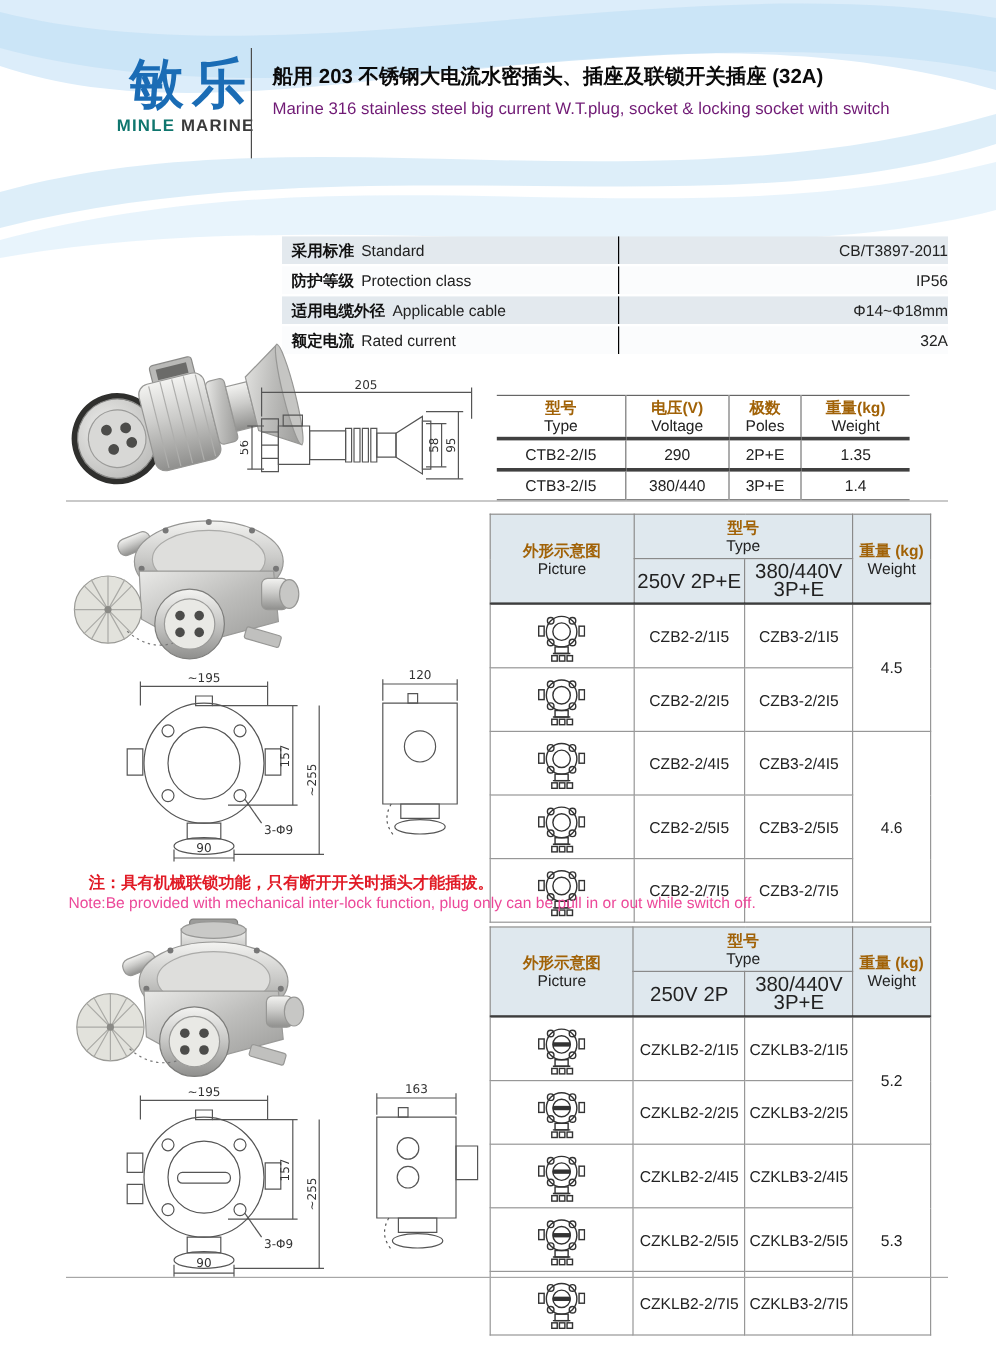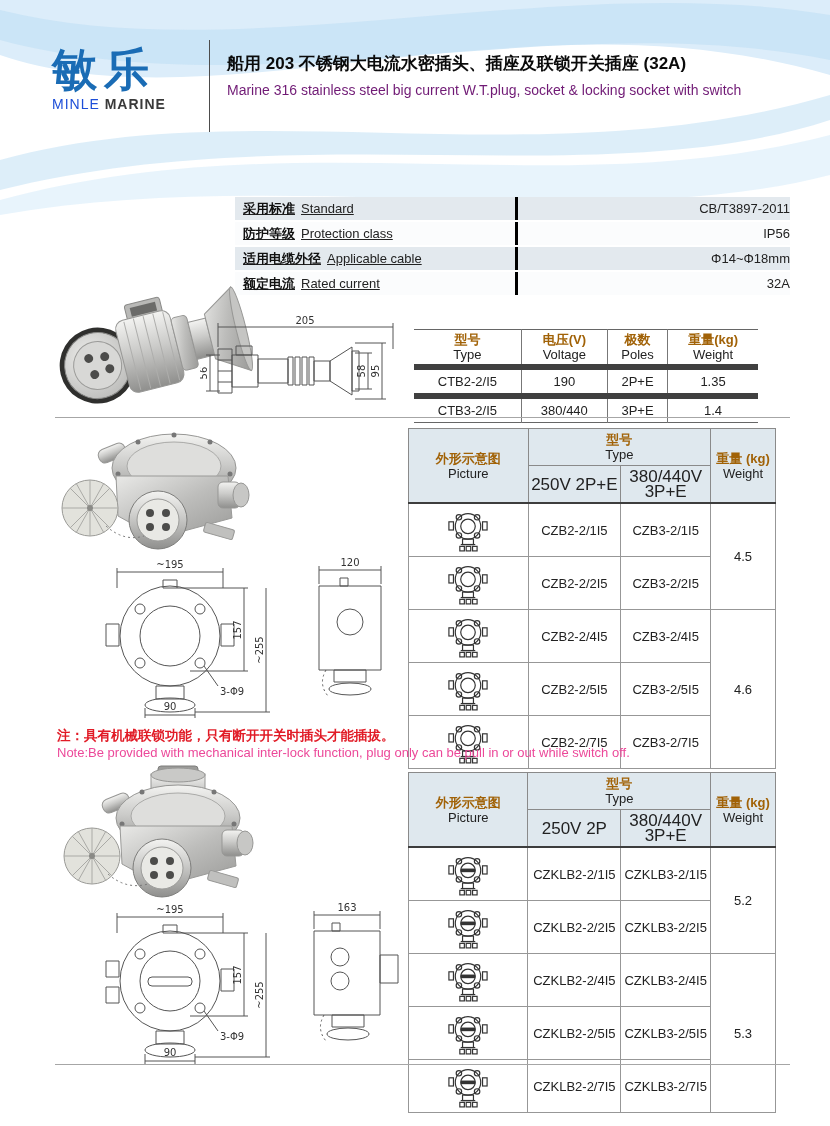--- a/index.html
+++ b/index.html
@@ -1,57 +1,57 @@
 <!DOCTYPE html>
 <html><head>
 <meta charset="utf-8">
 <style>
   html,body{margin:0;padding:0;background:#fff;}
   .page{position:relative;width:830px;height:1126px;background:#ffffff;overflow:hidden;
         font-family:"Liberation Sans","DejaVu Sans",sans-serif;color:#222;}
   .abs{position:absolute;}
   
   .waves{position:absolute;top:0;left:0;}
-  .logo{position:absolute;left:52px;top:46px;width:160px;text-align:left;}
+  .logo{position:absolute;left:52px;top:46px;width:160px;text-align:right;}
   .logo-cn{font-size:45px;font-weight:bold;color:#1a6cb5;letter-spacing:7px;line-height:48px;}
   .logo-en{margin-top:2px;font-size:14px;letter-spacing:1px;}
-  .logo-en .b{color:#1d4ed8;font-weight:normal;}
+  .logo-en .b{color:#0f766e;font-weight:bold;}
   .logo-en .g{color:#3a3a3a;font-weight:bold;}
   .vdiv{position:absolute;left:209px;top:40px;width:1px;height:92px;background:#4c4c4c;}
   .title-cn{position:absolute;left:227px;top:52px;width:580px;font-size:17px;font-weight:bold;color:#0a0a0a;}
   .title-en{position:absolute;left:227px;top:82px;width:590px;font-size:14px;color:#701a75;}
   
   .spec{position:absolute;left:235px;top:197px;width:555px;}
   .spec-row{display:flex;align-items:center;height:23px;margin-bottom:2px;font-size:13px;}
   .spec-row:nth-child(odd){background:#e3e9ee;}
   .spec-row:nth-child(even){background:#fbfcfd;}
-  .spec-label{width:272px;padding-left:8px;border-right:3px solid #000000;height:100%;display:flex;align-items:center;gap:6px;text-decoration:underline;}
+  .spec-label{width:272px;padding-left:8px;border-right:1px solid #000000;height:100%;display:flex;align-items:center;gap:6px;}
   .spec-label .cn{font-weight:bold;color:#111;}
   .spec-value{flex:1;text-align:right;}
   
   .ctb{position:absolute;left:414px;top:329px;}
   .ctb table{border-collapse:collapse;width:344px;font-size:13px;text-align:center;
              border-top:1px solid #666;border-bottom:1px solid #666;}
   .ctb th{border-bottom:1px solid #666;font-weight:normal;padding:2px 0;line-height:15px;}
   .ctb td{padding:0;height:23px;}
-  .ctb tr+tr td{border-top:6px solid #404040;}
+  .ctb tr+tr td{border-top:3px solid #404040;}
   .ctb th:not(:last-child),.ctb td:not(:last-child){border-right:1px solid #777;}
   .cn{font-weight:bold;color:#a16207;}
   
   .hdiv{position:absolute;left:55px;width:735px;height:1px;background:#a6a6a6;}
   
   .ptable{border-collapse:collapse;width:368px;font-size:13px;text-align:center;background:#fff;}
   .ptable th{background:#dfe8ee;font-weight:normal;line-height:15px;padding:3px 0;}
   .ptable thead{border-bottom:2px solid #3d3d3d;}
   .ptable th{border:1px solid #8a8a8a;}
   .ptable td{border:1px solid #979797;height:44px;}
   .ptable .subhead{font-size:17px;}
   .pic-icon{display:block;margin:2px auto;}
   .note{position:absolute;left:57px;top:727px;line-height:17px;}
-  .note .n-cn{font-size:13.5px;font-weight:bold;color:#e11b26;}
+  .note .n-cn{font-size:13.5px;font-weight:bold;color:#e11b26;margin-left:17px;}
   .note .n-en{font-size:13px;color:#ec4899;}
   
   .drw text{font-size:10px;fill:#333;font-family:"DejaVu Sans",sans-serif;}
   .drw line,.drw path,.drw rect,.drw circle,.drw ellipse,.drw polygon{vector-effect:non-scaling-stroke;}
 </style>
 </head>
 <body>
 
 <svg width="0" height="0" style="position:absolute">
   <defs>
@@ -212,21 +212,21 @@
     <table>
       <tbody>
           <tr>
         <th><span class="cn">型号</span><br><span>Type</span></th>
         <th><span class="cn">电压(V)</span><br><span>Voltage</span></th>
         <th><span class="cn">极数</span><br><span>Poles</span></th>
         <th><span class="cn">重量(kg)</span><br><span>Weight</span></th>
       </tr>
       <tr>
         <td>CTB2-2/I5</td>
-        <td>190</td>
+        <td>290</td>
         <td>2P+E</td>
         <td>1.35</td>
       </tr>
       <tr>
         <td>CTB3-2/I5</td>
         <td>380/440</td>
         <td>3P+E</td>
         <td>1.4</td>
       </tr>
     </tbody>

